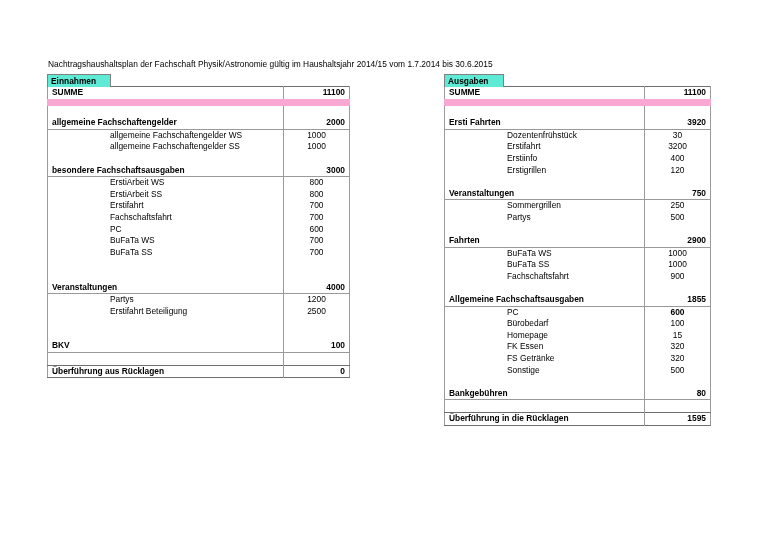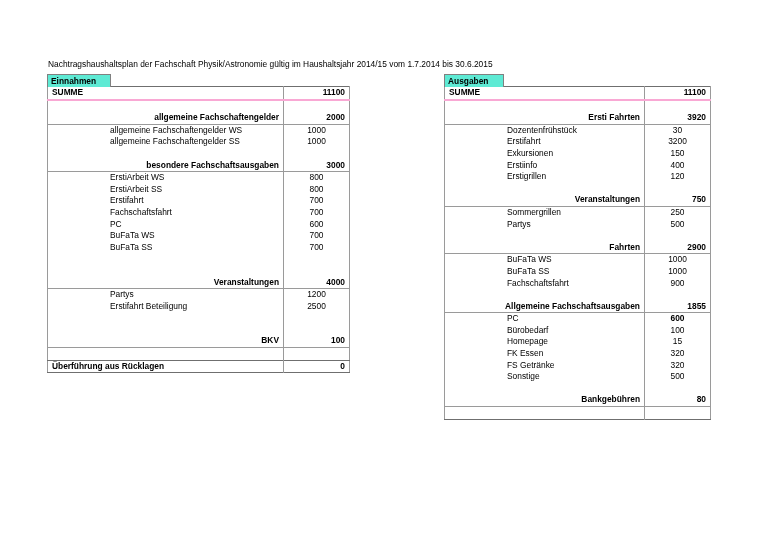--- a/index.html
+++ b/index.html
@@ -68,22 +68,22 @@
     white-space: nowrap;
   }
   td.c-label { text-align: left; }
   td.c-value { text-align: right; border-left: 1px solid #9a9a9a; }
 
   #sheet-einnahmen col.col-label { width: 236px; }
   #sheet-einnahmen col.col-value { width: 66px; }
   #sheet-ausgaben  col.col-label { width: 200px; }
   #sheet-ausgaben  col.col-value { width: 66px; }
 
-  tr.r-head td          { font-weight: bold; border-bottom: 2px solid #f9a8d4; }
-  tr.r-group td         { font-weight: bold; border-bottom: 1px solid #9a9a9a; text-align: right; }
+  tr.r-head td          { font-weight: bold; border-bottom: 7px solid #f9a8d4; }
+  tr.r-group td         { font-weight: bold; border-bottom: 1px solid #9a9a9a; }
   tr.r-item td.c-label  { padding-left: 62px; font-weight: normal; }
   tr.r-item td.c-value  { font-weight: normal; text-align: center; }
   tr.r-item.bold-value td.c-value { font-weight: bold; }
   tr.r-total td         { font-weight: bold; border-top: 1px solid #6f6f6f; }
   tr.r-blank td         { }
 </style>
 </head>
 <body>
 
 <div id="doc-title">Nachtragshaushaltsplan der Fachschaft Physik/Astronomie gültig im Haushaltsjahr 2014/15 vom 1.7.2014 bis 30.6.2015</div>
@@ -218,24 +218,20 @@
         </tr>
         <tr class="r-item">
           <td class="c-label">Dozentenfrühstück</td>
           <td class="c-value">30</td>
         </tr>
         <tr class="r-item">
           <td class="c-label">Erstifahrt</td>
           <td class="c-value">3200</td>
         </tr>
         <tr class="r-item">
-          <td class="c-label">Exkursionen</td>
-          <td class="c-value">150</td>
-        </tr>
-        <tr class="r-item">
           <td class="c-label">Erstiinfo</td>
           <td class="c-value">400</td>
         </tr>
         <tr class="r-item">
           <td class="c-label">Erstigrillen</td>
           <td class="c-value">120</td>
         </tr>
         <tr class="r-blank">
           <td class="c-label"></td>
           <td class="c-value"></td>
@@ -309,15 +305,19 @@
           <td class="c-value"></td>
         </tr>
         <tr class="r-group">
           <td class="c-label">Bankgebühren</td>
           <td class="c-value">80</td>
         </tr>
         <tr class="r-blank">
           <td class="c-label"></td>
           <td class="c-value"></td>
         </tr>
+        <tr class="r-total">
+          <td class="c-label">Überführung in die Rücklagen</td>
+          <td class="c-value">1595</td>
+        </tr>
       </tbody>
   </table>
 </div>
 
 </body></html>

